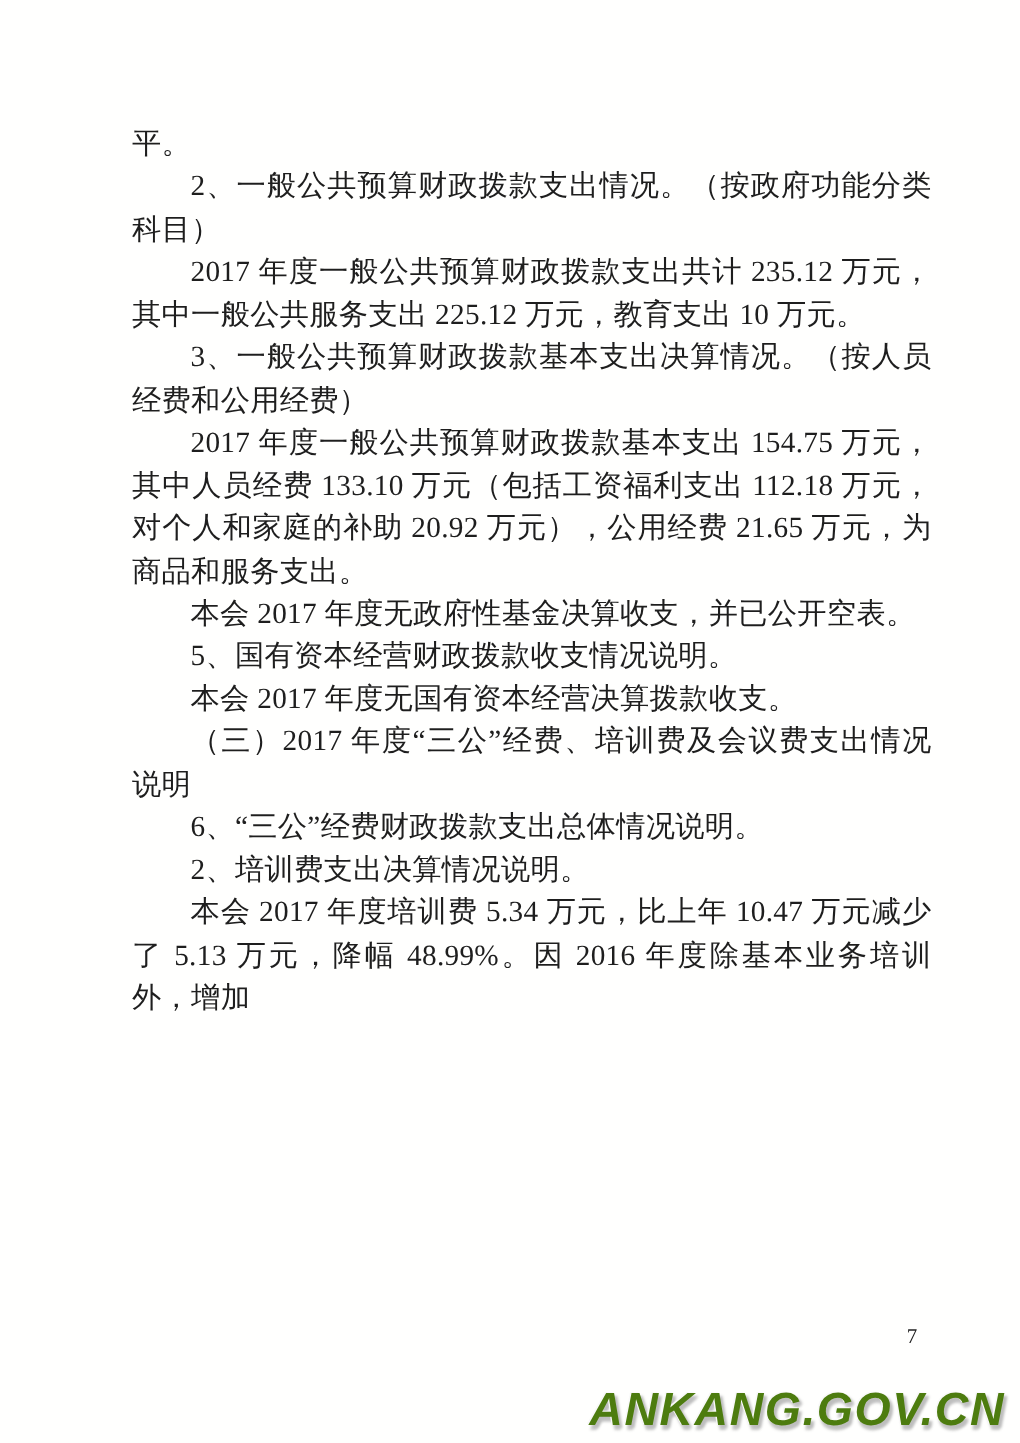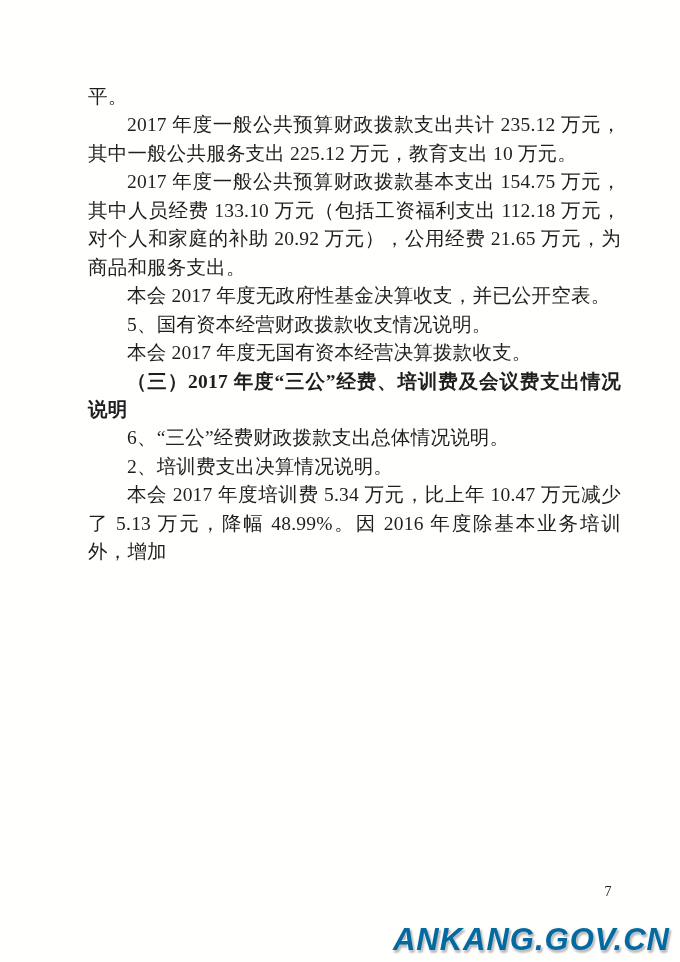--- a/index.html
+++ b/index.html
@@ -28,54 +28,56 @@
   }
   .doc-content p {
     margin: 0;
     padding: 0;
     text-indent: 2em;
   }
   .doc-content p.no-indent {
     text-indent: 0;
   }
   .doc-content p.bold {
-    font-weight: bold;
+    font-weight: normal;
   }
   .page-number {
     position: absolute;
     top: 884px;
     left: 596px;
     width: 24px;
     text-align: center;
     font-size: 14px;
     color: #222222;
   }
   .watermark {
     position: absolute;
     right: 10px;
     bottom: 4px;
     font-family: "Liberation Sans", "DejaVu Sans", sans-serif;
     font-style: italic;
     font-weight: bold;
     font-size: 31px;
     letter-spacing: 1px;
     white-space: nowrap;
-    color: #0369a1;
+    color: #4d7c0f;
     text-shadow: -1px -1px 0 #f9f9f9, 2px 2px 2px #bdbdbd, 1px 3px 2px #cccccc;
     user-select: none;
   }
 </style>
 </head>
 <body>
 
 <div class="page">
 
   <div class="doc-content">
     <p class="no-indent">平。</p>
+    <p>2、一般公共预算财政拨款支出情况。（按政府功能分类科目）</p>
     <p>2017 年度一般公共预算财政拨款支出共计 235.12 万元，其中一般公共服务支出 225.12 万元，教育支出 10 万元。</p>
+    <p>3、一般公共预算财政拨款基本支出决算情况。（按人员经费和公用经费）</p>
     <p>2017 年度一般公共预算财政拨款基本支出 154.75 万元，其中人员经费 133.10 万元（包括工资福利支出 112.18 万元，对个人和家庭的补助 20.92 万元），公用经费 21.65 万元，为商品和服务支出。</p>
     <p>本会 2017 年度无政府性基金决算收支，并已公开空表。</p>
     <p>5、国有资本经营财政拨款收支情况说明。</p>
     <p>本会 2017 年度无国有资本经营决算拨款收支。</p>
     <p class="bold">（三）2017 年度“三公”经费、培训费及会议费支出情况说明</p>
     <p>6、“三公”经费财政拨款支出总体情况说明。</p>
     <p>2、培训费支出决算情况说明。</p>
     <p>本会 2017 年度培训费 5.34 万元，比上年 10.47 万元减少了 5.13 万元，降幅 48.99%。因 2016 年度除基本业务培训外，增加</p>
   </div>
 

